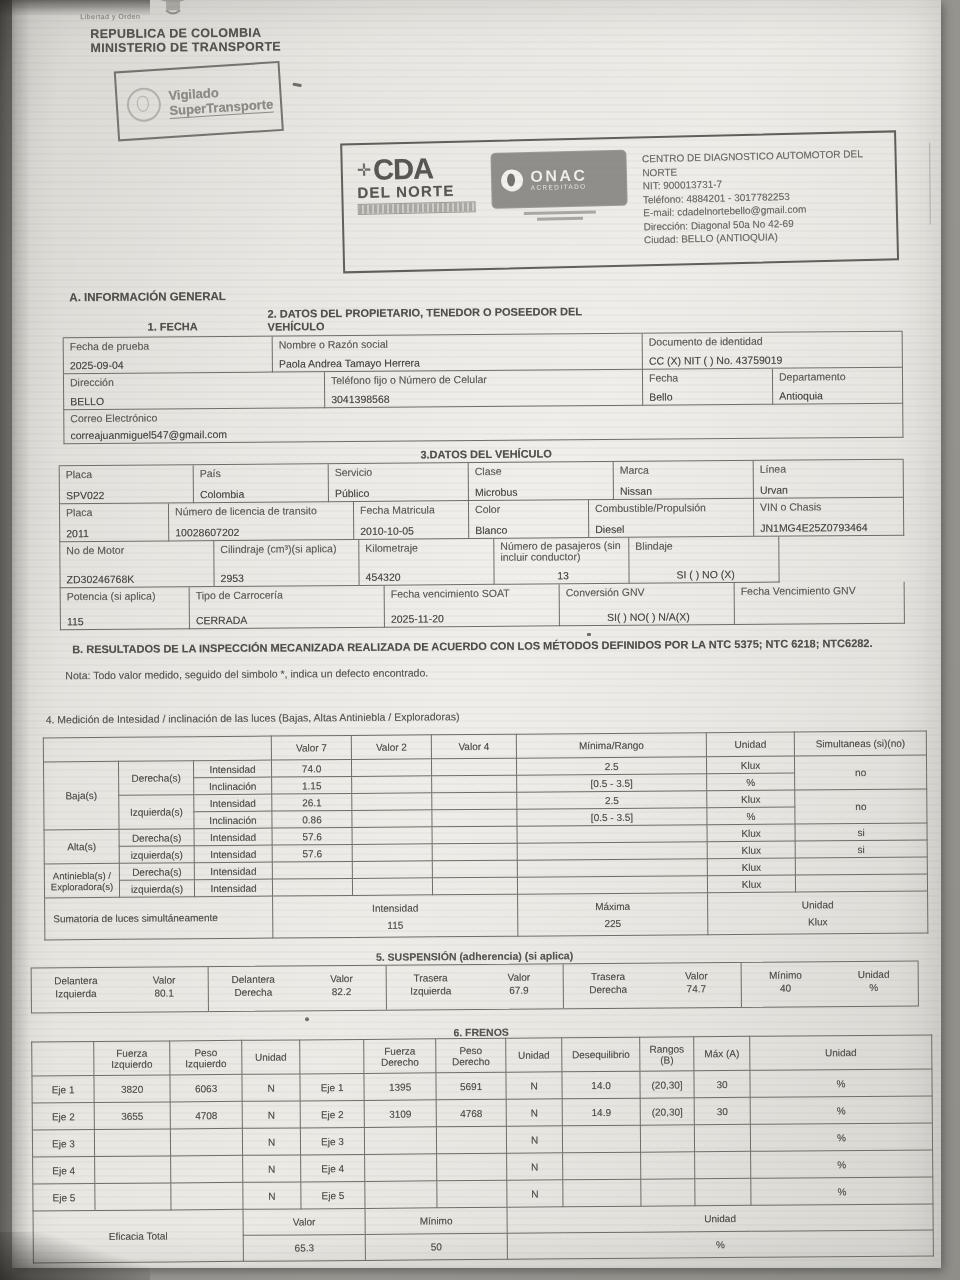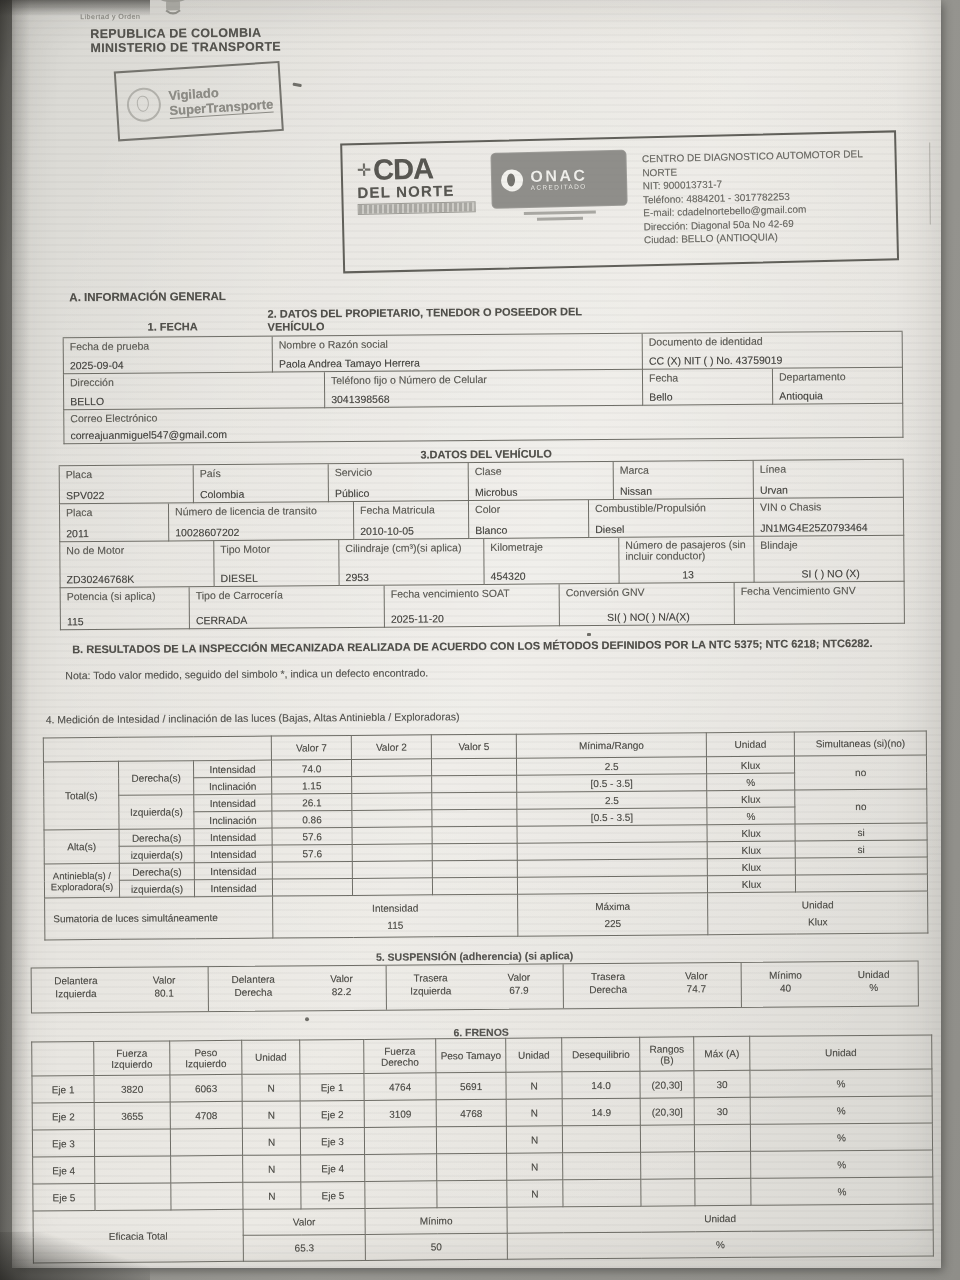--- a/index.html
+++ b/index.html
@@ -245,24 +245,20 @@
         <div class="fcell" style="width:150px;height:38px;">
             <span class="lbl">VIN o Chasis</span>
             <span class="val">JN1MG4E25Z0793464</span>
           </div>
       </div>
       <div class="frow">
         <div class="fcell" style="width:155px;height:46px;">
             <span class="lbl">No de Motor</span>
             <span class="val">ZD30246768K</span>
           </div>
-        <div class="fcell" style="width:125px;height:46px;">
-            <span class="lbl">Tipo Motor</span>
-            <span class="val">DIESEL</span>
-          </div>
         <div class="fcell" style="width:145px;height:46px;">
             <span class="lbl">Cilindraje (cm³)(si aplica)</span>
             <span class="val">2953</span>
           </div>
         <div class="fcell" style="width:135px;height:46px;">
             <span class="lbl">Kilometraje</span>
             <span class="val">454320</span>
           </div>
         <div class="fcell" style="width:135px;height:46px;">
             <span class="lbl" style="line-height:11px;">Número de pasajeros (sin incluir conductor)</span>
@@ -312,27 +308,27 @@
           <col style="width:85px">
           <col style="width:190px">
           <col style="width:88px">
           <col style="width:132px">
         </colgroup>
       <tbody>
           <tr style="height:24px;">
         <td colspan="3"></td>
         <th>Valor 7</th>
         <th>Valor 2</th>
-        <th>Valor 5</th>
+        <th>Valor 4</th>
         <th>Mínima/Rango</th>
         <th>Unidad</th>
         <th>Simultaneas (si)(no)</th>
       </tr>
       <tr style="height:17px;">
-        <td rowspan="4">Total(s)</td>
+        <td rowspan="4">Baja(s)</td>
         <td rowspan="2">Derecha(s)</td>
         <td>Intensidad</td>
         <td>74.0</td>
         <td></td>
             <td></td>
         <td>2.5</td>
         <td>Klux</td>
         <td rowspan="2">no</td>
       </tr>
       <tr style="height:17px;">
@@ -496,34 +492,34 @@
           <col style="width:182px">
         </colgroup>
       <tbody>
           <tr style="height:34px;">
         <td></td>
         <th>Fuerza Izquierdo</th>
         <th>Peso Izquierdo</th>
         <th>Unidad</th>
         <td></td>
         <th>Fuerza Derecho</th>
-        <th>Peso Tamayo</th>
+        <th>Peso Derecho</th>
         <th>Unidad</th>
         <th>Desequilibrio</th>
         <th>Rangos (B)</th>
         <th>Máx (A)</th>
         <th>Unidad</th>
       </tr>
       <tr style="height:27px;">
         <td>Eje 1</td>
             <td>3820</td>
             <td>6063</td>
             <td>N</td>
         <td>Eje 1</td>
-            <td>4764</td>
+            <td>1395</td>
             <td>5691</td>
             <td>N</td>
         <td>14.0</td>
             <td>(20,30]</td>
             <td>30</td>
             <td>%</td>
       </tr>
       <tr style="height:27px;">
         <td>Eje 2</td>
             <td>3655</td>

